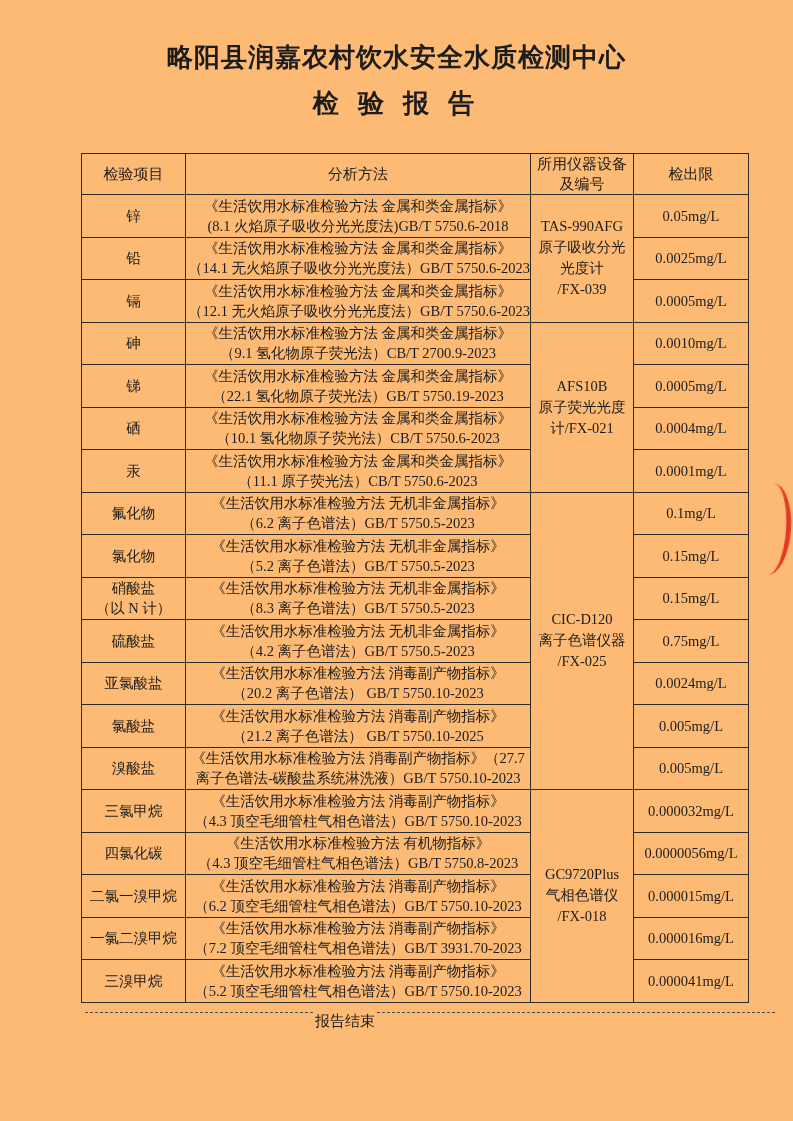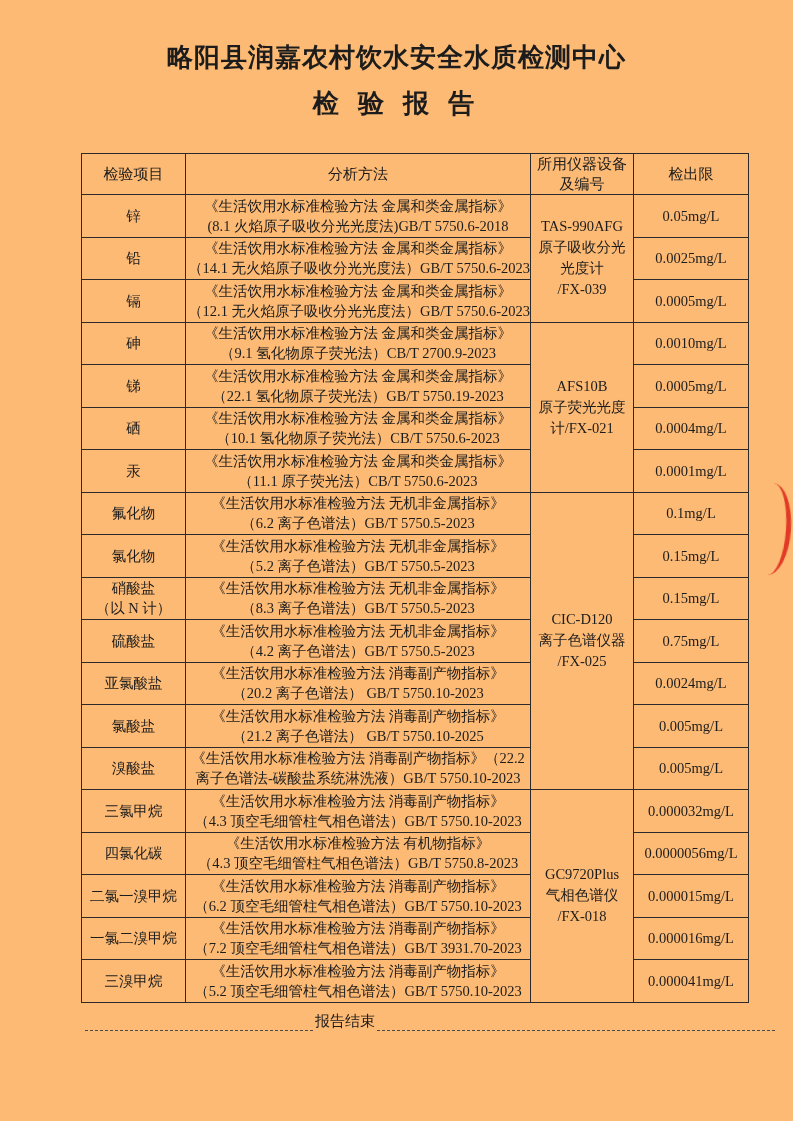--- a/index.html
+++ b/index.html
@@ -41,21 +41,21 @@
     font-size:14.5px;line-height:20px;
   }
   .report-table tr{height:42.5px;}
   .report-table tr.head{height:41px;}
   .report-table tr.head td{font-size:15px;}
   .l{display:block;}
   .c-method .l{white-space:nowrap;}
   .c-inst .l{line-height:21px;}
   .end-line{
     position:absolute;top:1012px;left:85px;width:690px;
-    display:flex;align-items:flex-end;
+    display:flex;align-items:flex-start;
     font-size:15px;
   }
   .dash{height:0;border-top:1.6px dashed #4a4a4a;}
   .dash.left{width:228px;}
   .dash.right{flex:1;}
   .end-text{padding:0 2px;white-space:nowrap;}
   .stamp-arc{
     position:absolute;left:750px;top:483px;
     width:36px;height:92px;
     border:none;
@@ -214,21 +214,21 @@
       <td class="c-item">氯酸盐</td>
       <td class="c-method">
         <span class="l">《生活饮用水标准检验方法 消毒副产物指标》</span>
         <span class="l">（21.2 离子色谱法） GB/T 5750.10-2025</span>
       </td>
       <td class="c-limit">0.005mg/L</td>
     </tr>
     <tr>
       <td class="c-item">溴酸盐</td>
       <td class="c-method">
-        <span class="l">《生活饮用水标准检验方法 消毒副产物指标》（22.2</span>
+        <span class="l">《生活饮用水标准检验方法 消毒副产物指标》（27.7</span>
         <span class="l">离子色谱法-碳酸盐系统淋洗液）GB/T 5750.10-2023</span>
       </td>
       <td class="c-limit">0.005mg/L</td>
     </tr>
 
     <tr>
       <td class="c-item">三氯甲烷</td>
       <td class="c-method">
         <span class="l">《生活饮用水标准检验方法 消毒副产物指标》</span>
         <span class="l">（4.3 顶空毛细管柱气相色谱法）GB/T 5750.10-2023</span>

